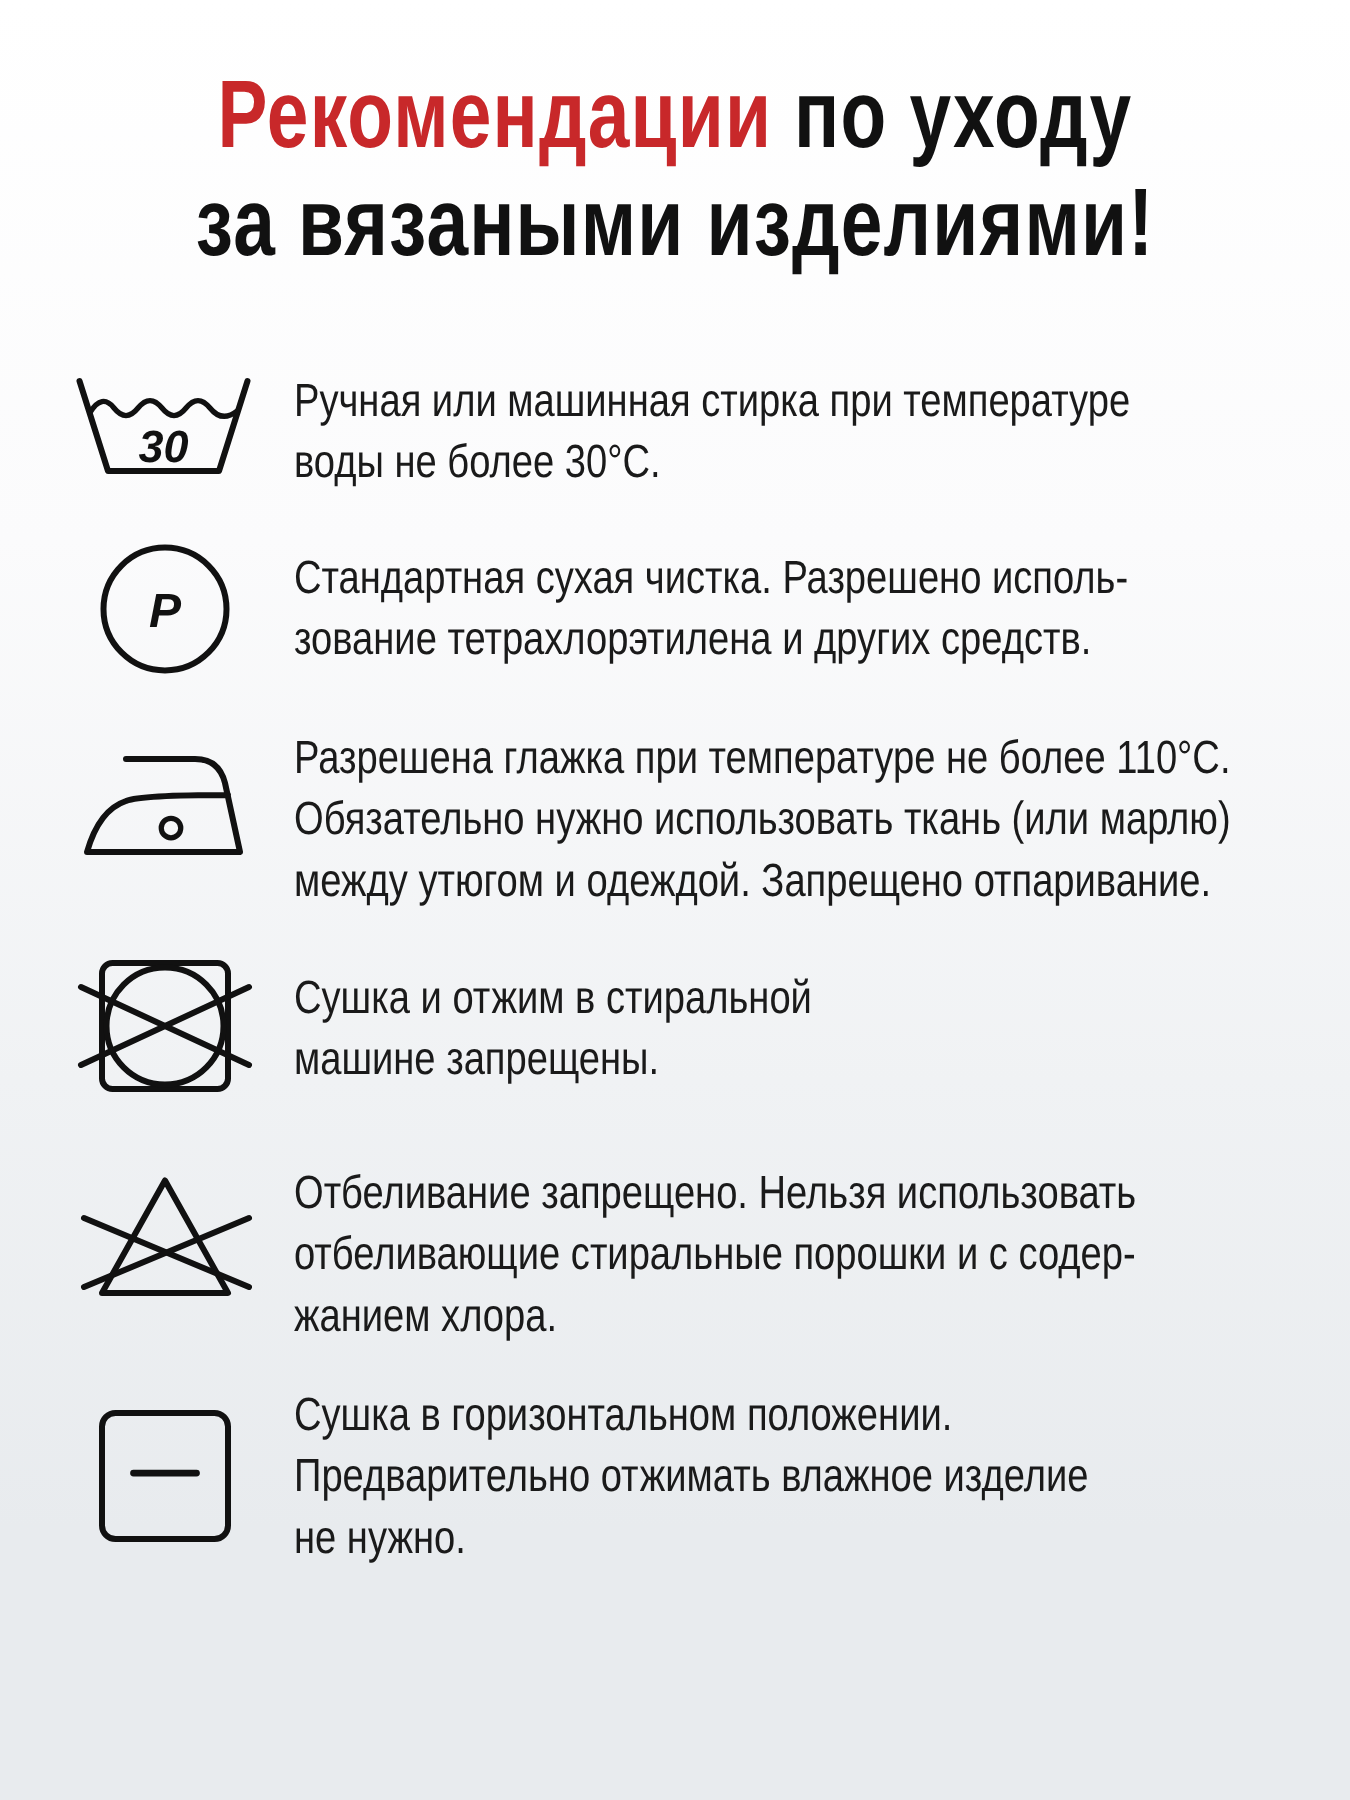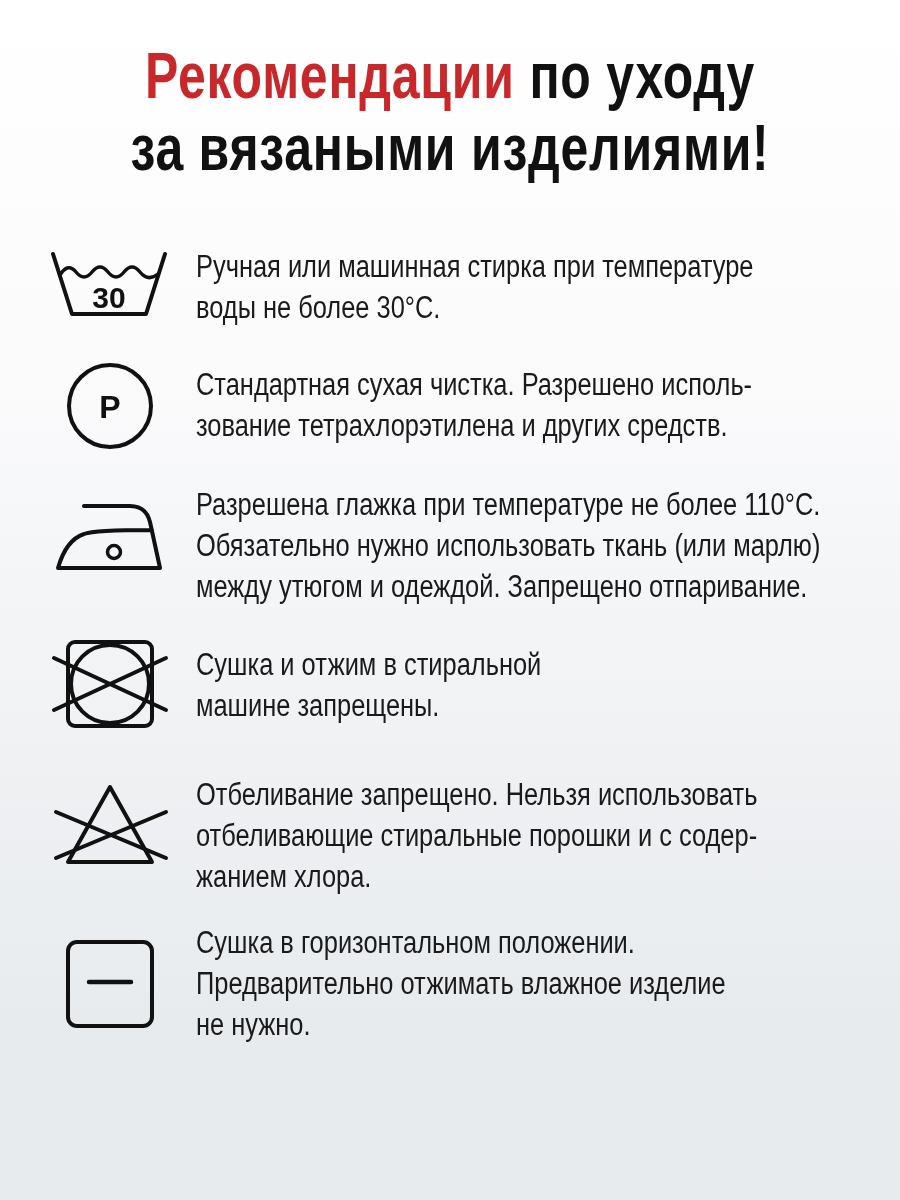--- a/index.html
+++ b/index.html
@@ -19,21 +19,21 @@
     color: #111;
     transform: scaleX(0.78);
     transform-origin: center top;
     letter-spacing: 1px;
   }
   .title .accent { color: #c8282a; }
   .item {
     position: absolute; left: 0; width: 900px;
   }
   .icon {
-    position: absolute; left: 48px; width: 124px; height: 100px;
+    position: absolute; left: 48px; width: 124px; height: 100px; font-style: italic;
   }
   .icon svg { width: 100%; height: 100%; overflow: visible; }
   .text {
     position: absolute; left: 196px; width: 700px;
     font-size: 31px; line-height: 41px; color: #1a1a1a;
     transform: scaleX(0.82);
     transform-origin: left top;
     white-space: nowrap;
   }
   .line { display: block; }

